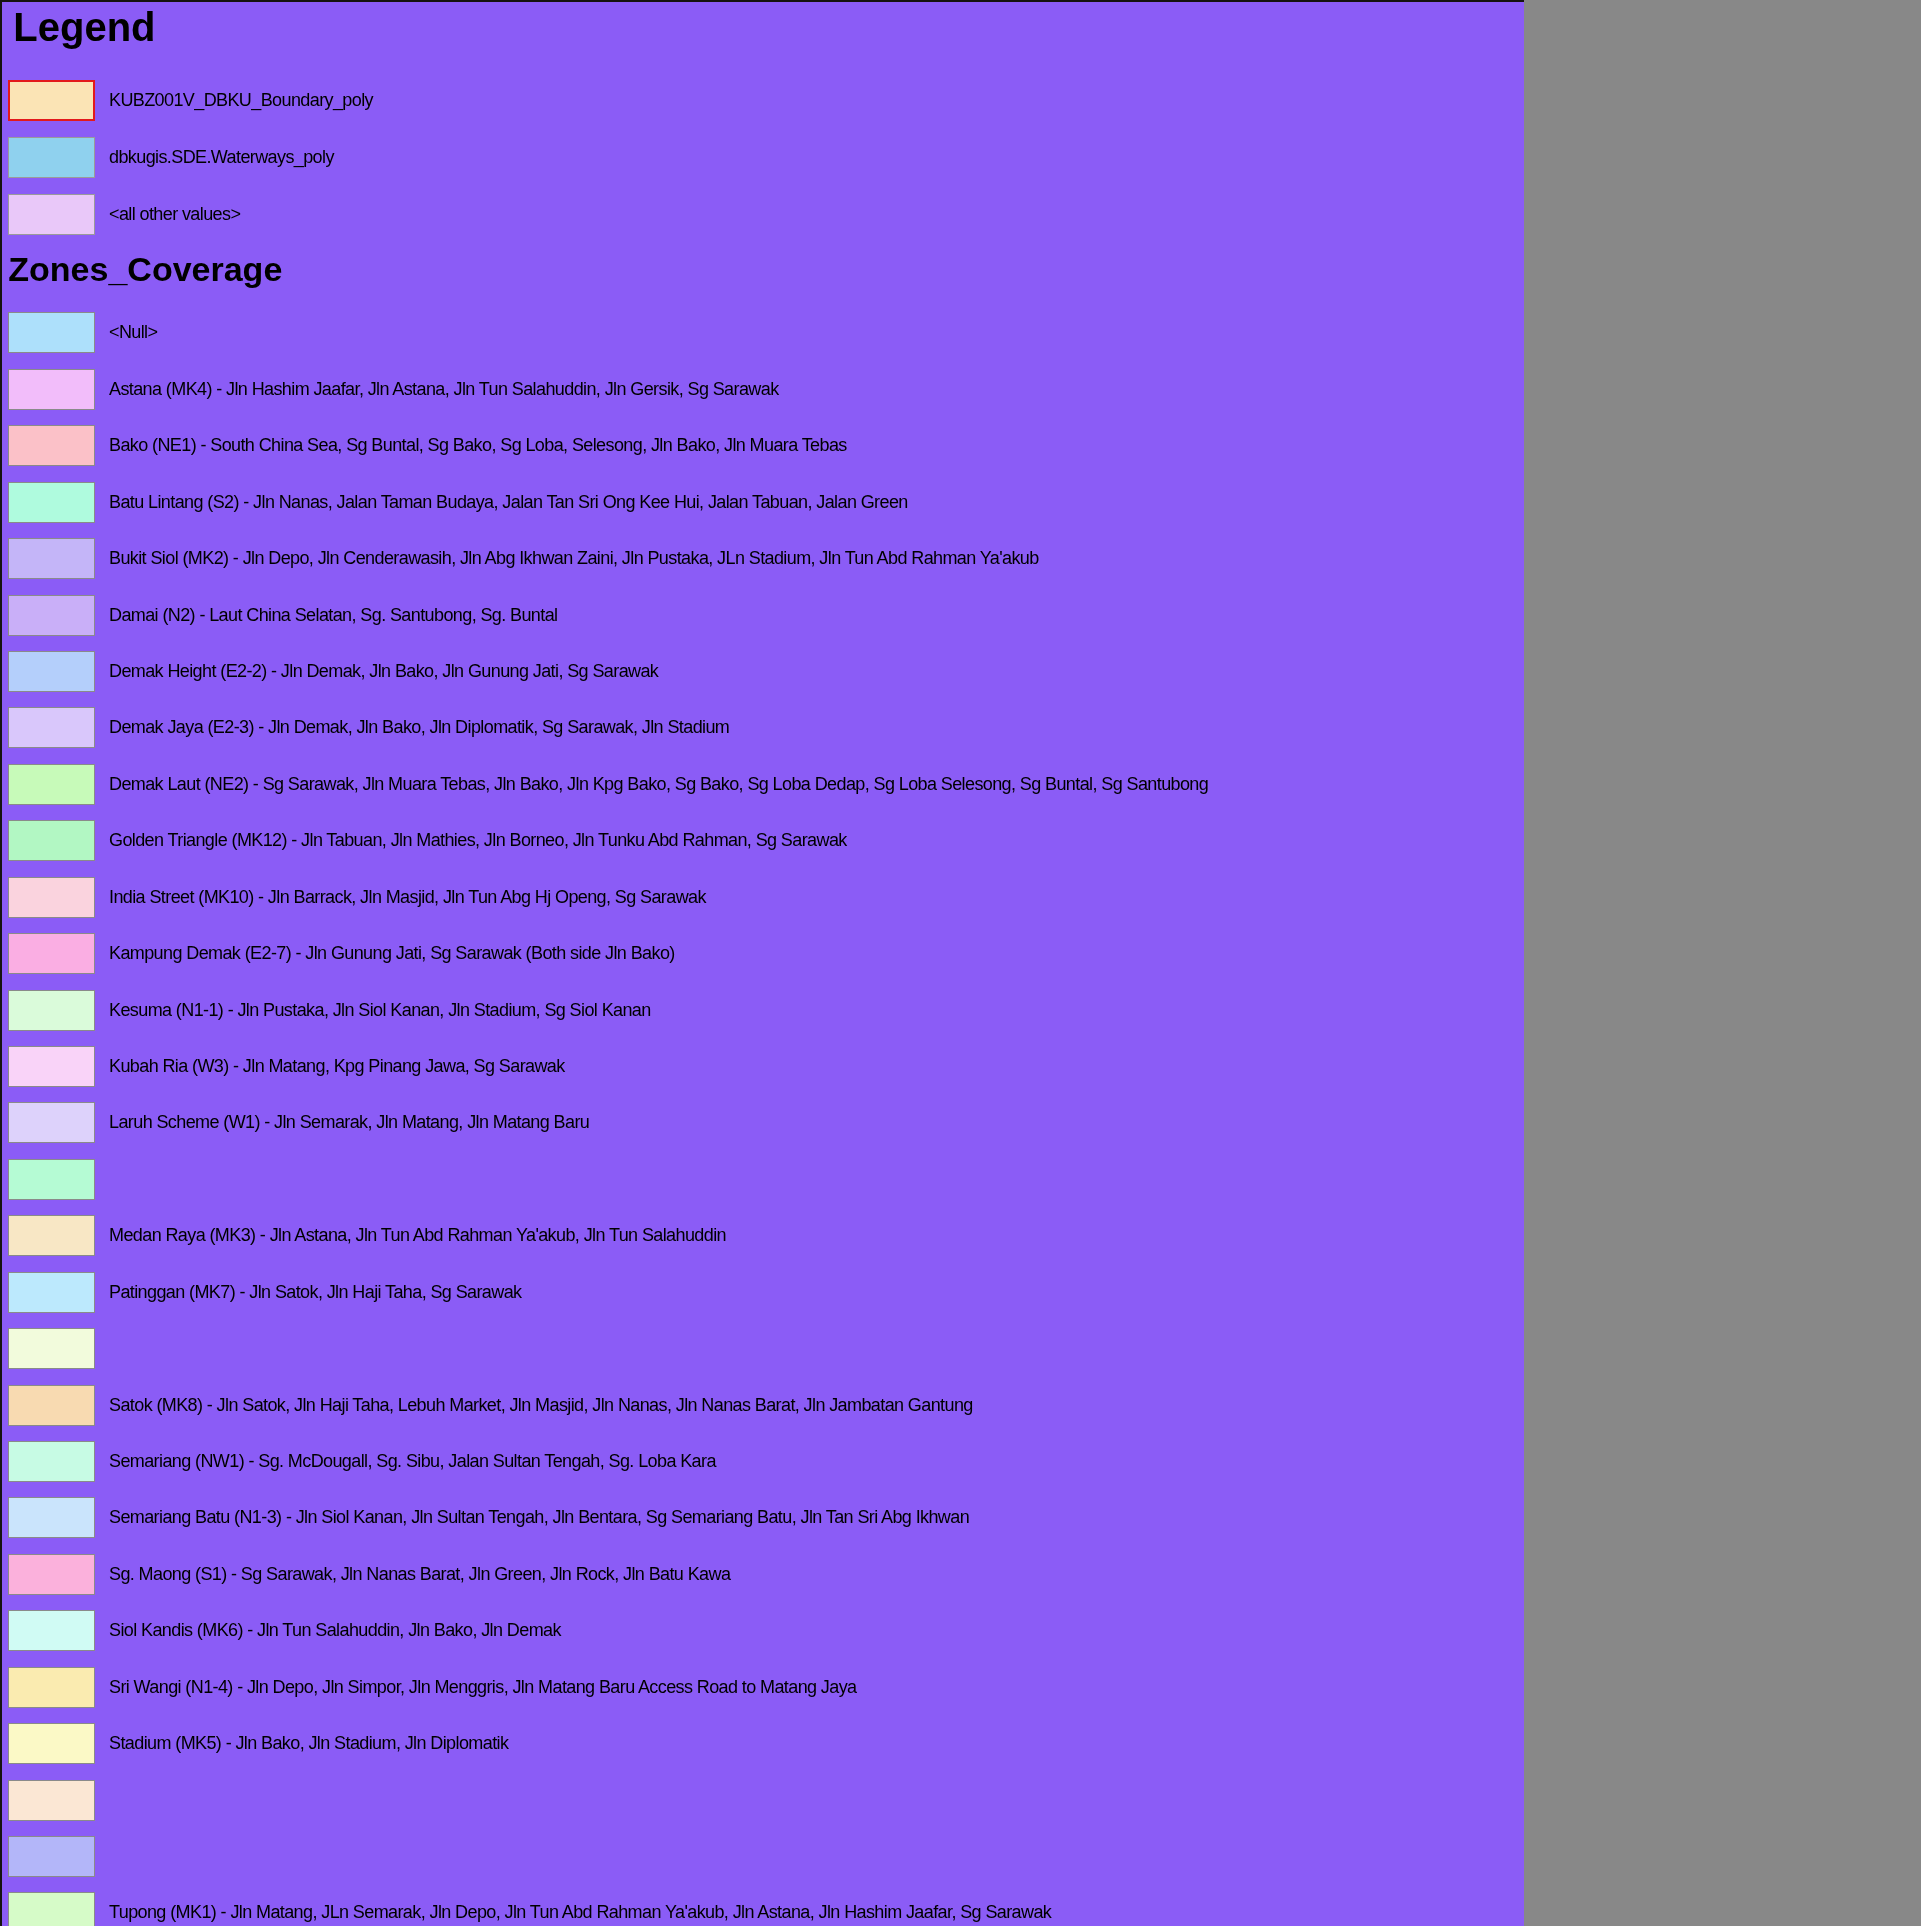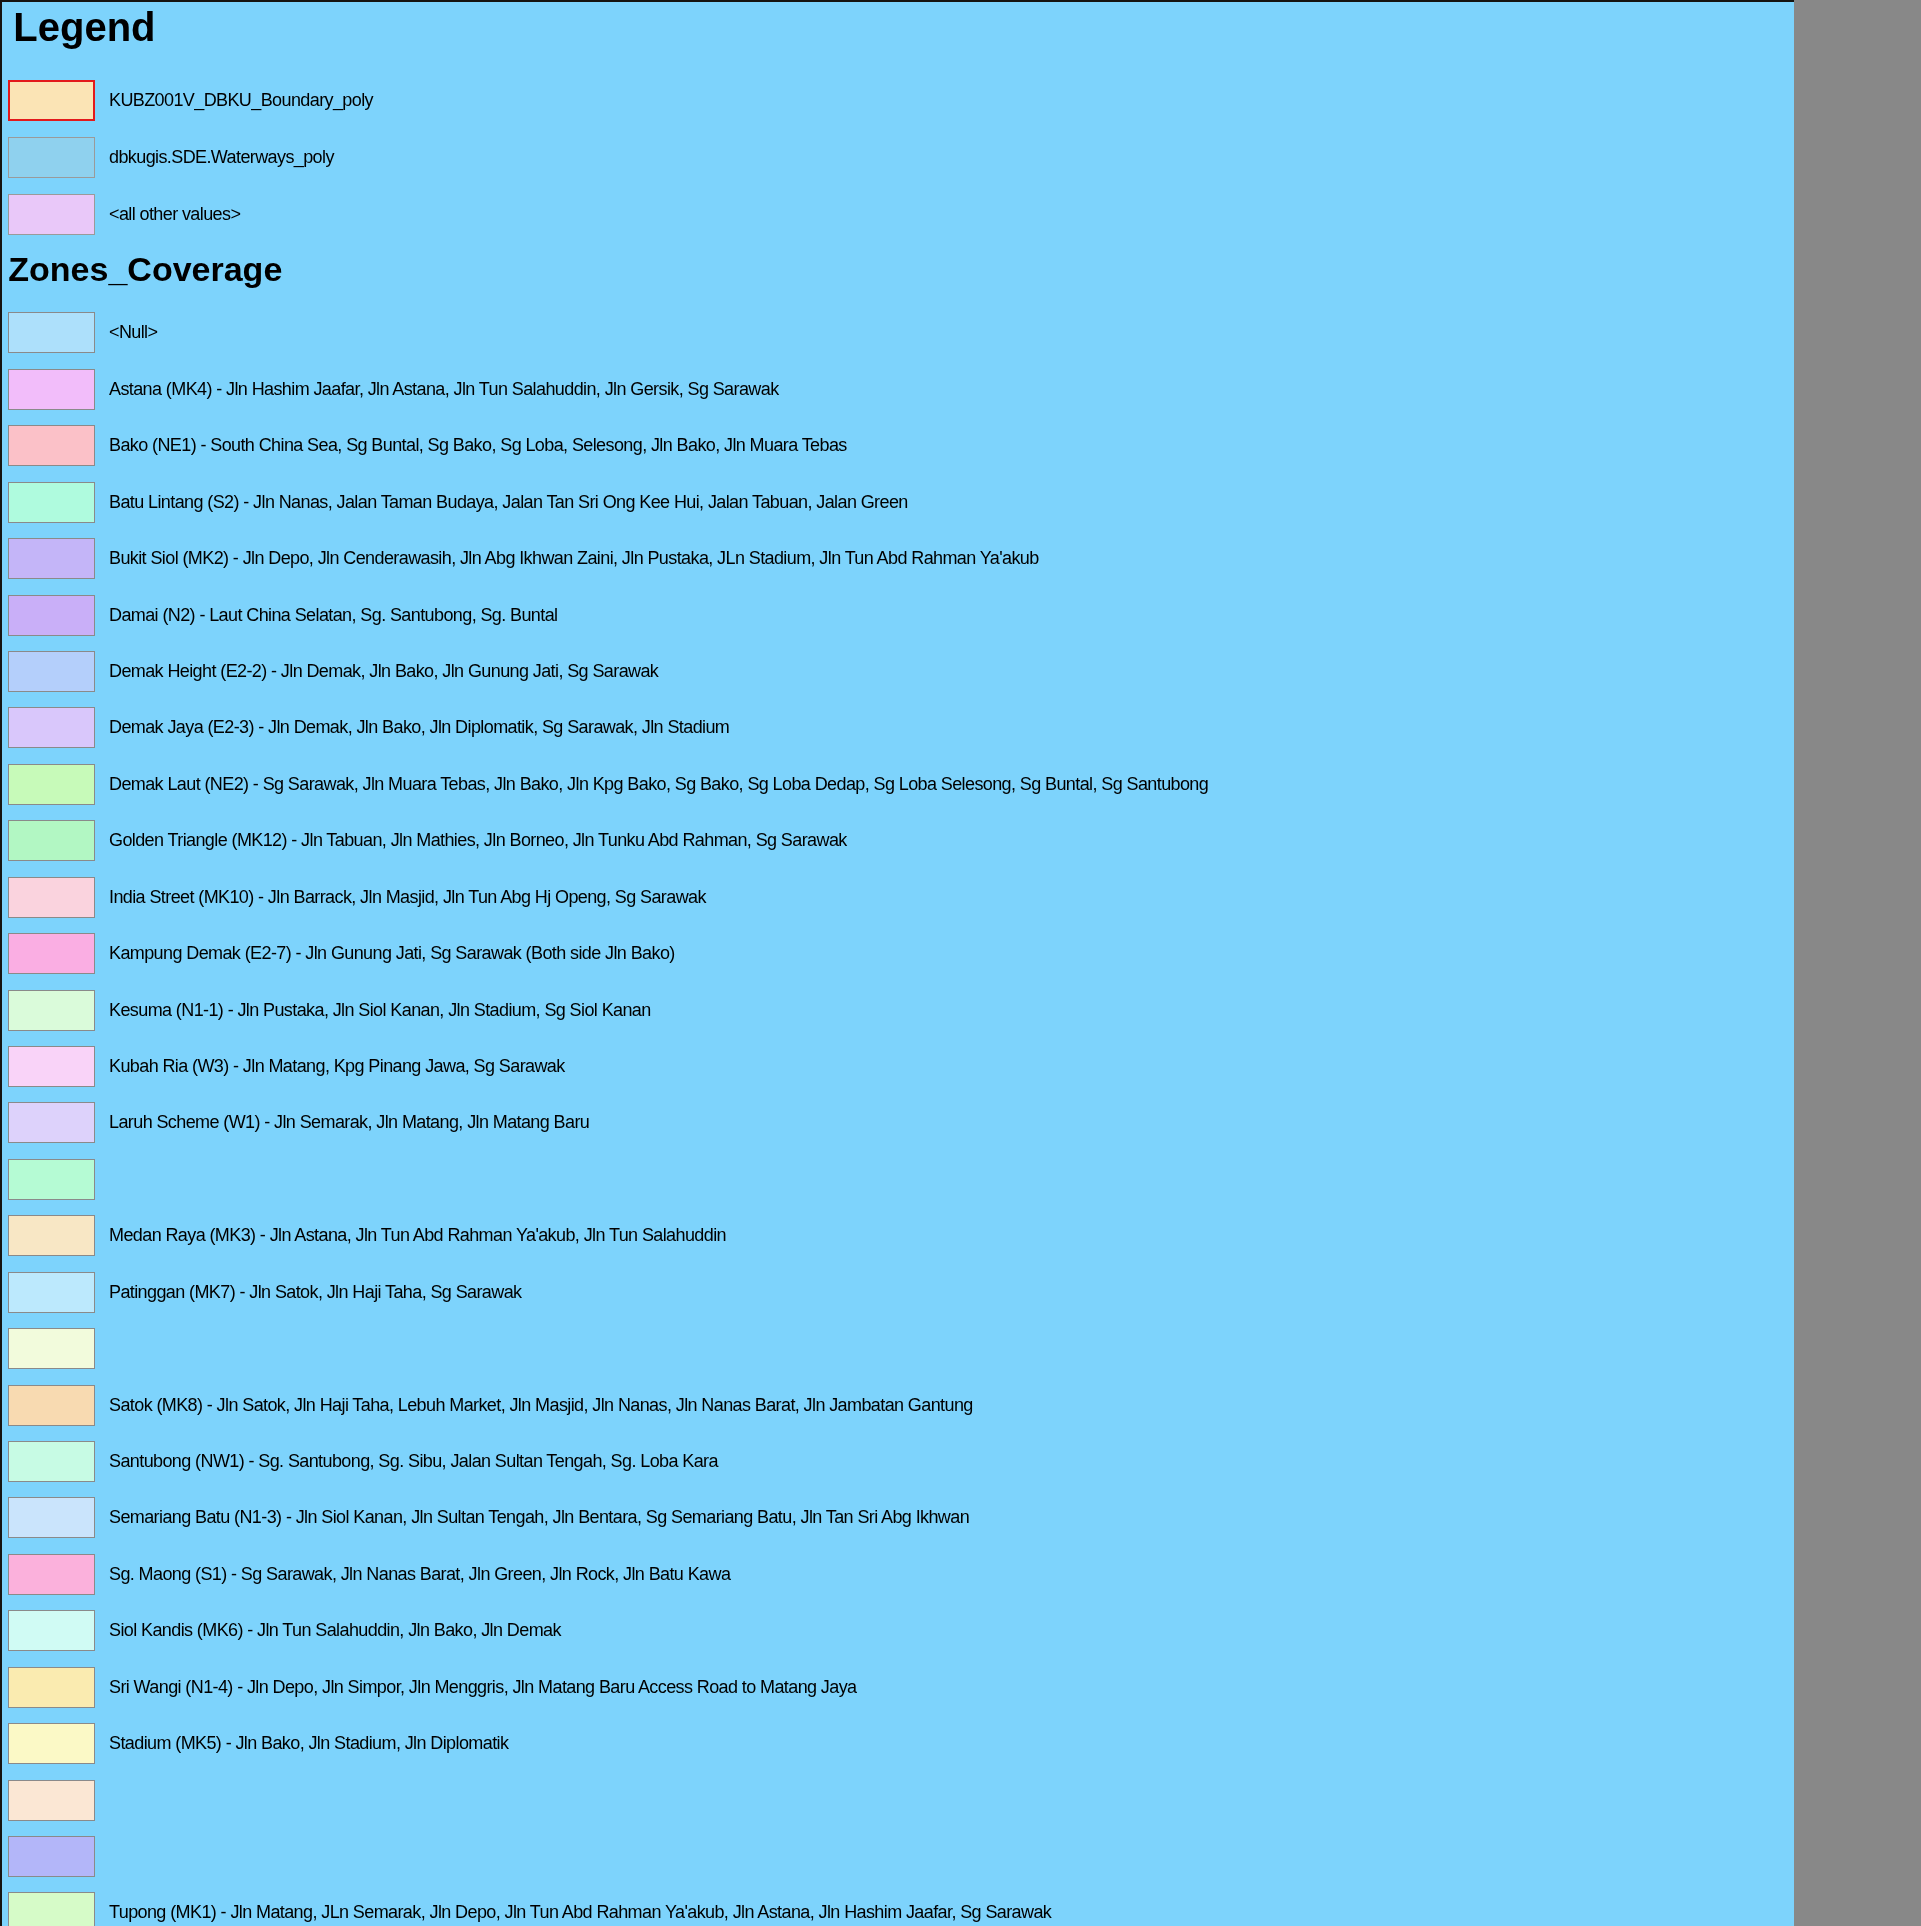--- a/index.html
+++ b/index.html
@@ -1,20 +1,20 @@
 <!DOCTYPE html>
 <html style="font-size:10px"><head>
 <meta charset="utf-8">
 <style>
   html, body { margin: 0; padding: 0; background: #888; }
   #canvas {
     position: relative;
-    width: 1794px;
+    width: 1524px;
     height: 1926px;
-    background: #7dd3fc;
+    background: #8b5cf6;
     border-top: 2.5px solid #151310;
     border-left: 2.5px solid #151310;
     box-sizing: border-box;
     overflow: hidden;
     font-family: "Liberation Sans", sans-serif;
     color: #000;
   }
   .title {
     position: absolute;
     left: 11.3px;
@@ -154,21 +154,21 @@
   </div>
       <div class="row" style="top: 1326px;">
     <div class="swatch" style="background: rgb(242, 251, 220);"></div>
   </div>
       <div class="row" style="top: 1383px;">
     <div class="swatch" style="background: rgb(248, 218, 177);"></div>
     <div class="row-label">Satok (MK8) - Jln Satok, Jln Haji Taha, Lebuh Market, Jln Masjid, Jln Nanas, Jln Nanas Barat, Jln Jambatan Gantung</div>
   </div>
       <div class="row" style="top: 1439px;">
     <div class="swatch" style="background: rgb(199, 251, 228);"></div>
-    <div class="row-label">Santubong (NW1) - Sg. Santubong, Sg. Sibu, Jalan Sultan Tengah, Sg. Loba Kara</div>
+    <div class="row-label">Semariang (NW1) - Sg. McDougall, Sg. Sibu, Jalan Sultan Tengah, Sg. Loba Kara</div>
   </div>
       <div class="row" style="top: 1495px;">
     <div class="swatch" style="background: rgb(202, 228, 252);"></div>
     <div class="row-label">Semariang Batu (N1-3) - Jln Siol Kanan, Jln Sultan Tengah, Jln Bentara, Sg Semariang Batu, Jln Tan Sri Abg Ikhwan</div>
   </div>
       <div class="row" style="top: 1552px;">
     <div class="swatch" style="background: rgb(251, 177, 220);"></div>
     <div class="row-label">Sg. Maong (S1) - Sg Sarawak, Jln Nanas Barat, Jln Green, Jln Rock, Jln Batu Kawa</div>
   </div>
       <div class="row" style="top: 1608px;">

